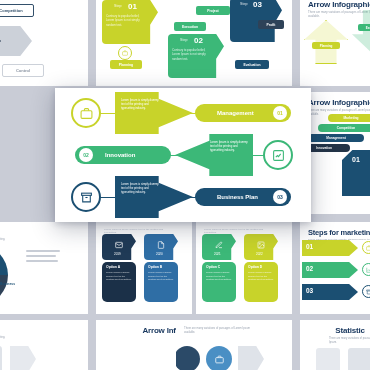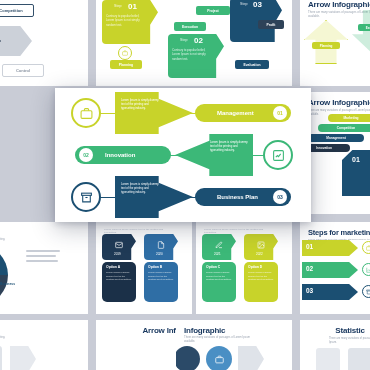--- a/index.html
+++ b/index.html
@@ -291,21 +291,20 @@
             <path d="M3 3v18h18"></path>
             <path d="M7 15l4-4 3 3 5-6"></path>
           </svg>
       </div>
       <div class="circ" style="left:160px;top:26px;width:26px;height:26px;background:#3cb878;"></div>
     </div>
   </div>
 
   <div class="tile" style="left:176px; top:320px; width:116px; height:70px;">
     <div class="tile-inner">
-      <div class="t-title" style="font-size:8px;">Infographic</div>
       <div class="t-sub" style="font-size:2.7px; width:70px; margin-top:1px;">There are many variations of passages of Lorem Ipsum available.</div>
       <div class="circ" style="left:-2px;top:26px;width:26px;height:26px;background:#2b4a68;"></div>
       <div class="circ" style="left:30px;top:26px;width:26px;height:26px;background:#4a8fc4;">
         <svg width="9" height="9" viewBox="0 0 24 24" fill="none" stroke="#fff" stroke-width="2">
             <rect x="2" y="7" width="20" height="14" rx="2"></rect>
             <path d="M8 7V5a2 2 0 012-2h4a2 2 0 012 2v2"></path>
           </svg>
       </div>
       <div style="position:absolute;left:62px;top:26px;width:26px;height:26px;background:#dfe3e9;clip-path:polygon(0 0,70% 0,100% 50%,70% 100%,0 100%);"></div>
     </div>

